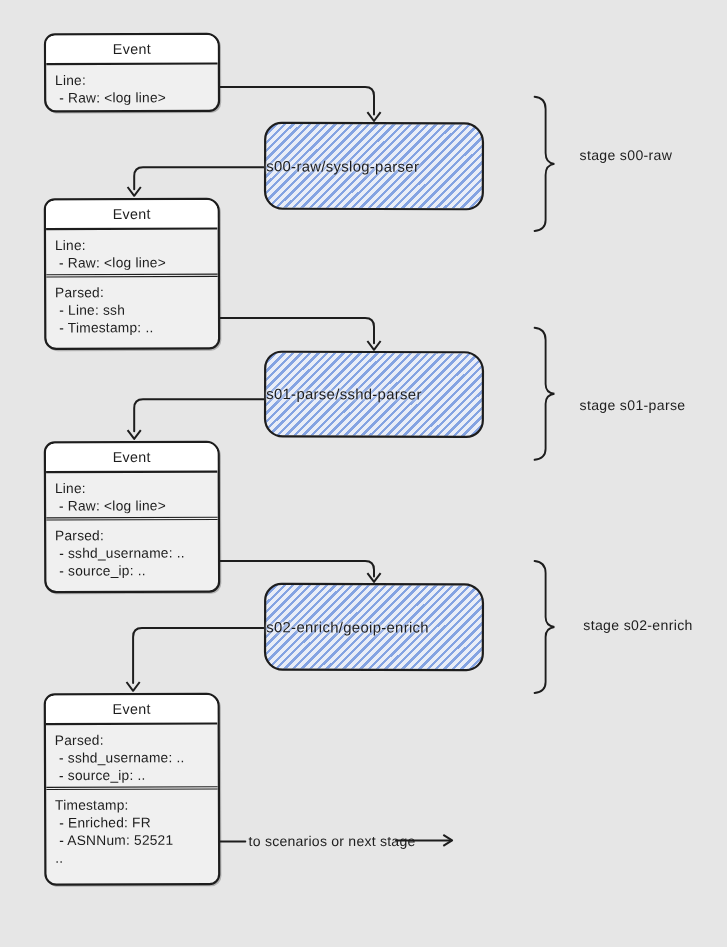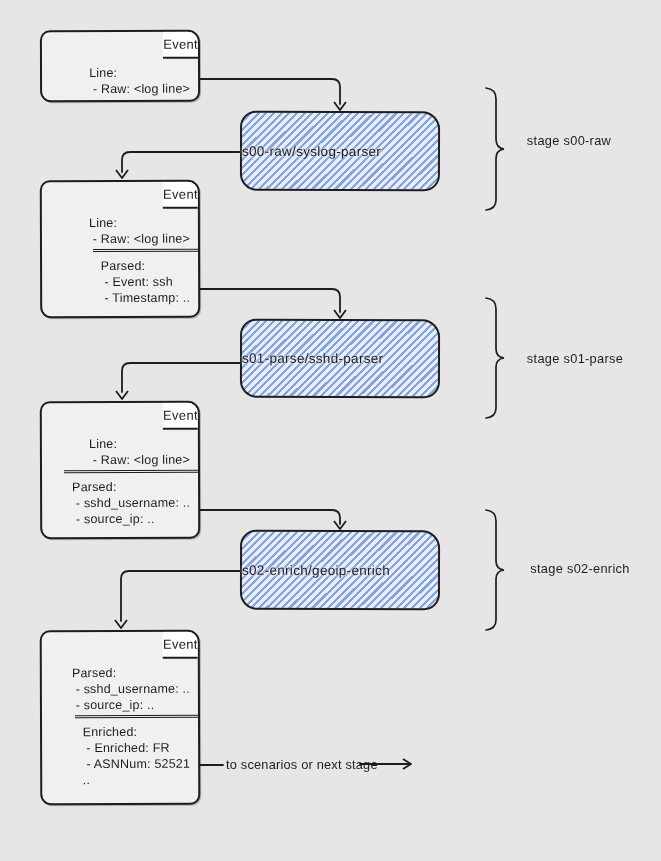--- a/index.html
+++ b/index.html
@@ -13,21 +13,20 @@
   .wires{position:absolute;left:0;top:0;width:661px;height:861px;z-index:0;}
 
   .event-box{
     position:absolute;width:160px;z-index:1;
     background:var(--node_body);
     border:2px solid var(--stroke);
     border-radius:10px 12px 10px 11px;
     box-shadow:1.5px 1.5px 0 -0.5px rgba(40,40,40,0.28);
     display:flex;flex-direction:column;overflow:hidden;
     transform:rotate(-0.2deg);
-    align-items:flex-end;
   }
   .ev-title{
     background:var(--node_title);
     border-bottom:2px solid var(--stroke);
     text-align:center;font-size:13px;line-height:25px;height:27px;
     letter-spacing:0.3px;
   }
   .ev-sec{padding:6px 8px 2px 8px;}
   .ev-sec + .ev-sec{border-top:3px double var(--stroke);}
   .ev-row{font-size:12.5px;line-height:16px;white-space:pre;letter-spacing:0.2px;}
@@ -106,30 +105,30 @@
   <div class="stage-label" style="left:519px;top:133px;width:100px">stage s00-raw</div>
 
   <div class="event-box" style="left:40px;top:180px;height:138px">
     <div class="ev-title">Event</div>
     <div class="ev-sec" style="height:48px">
       <div class="ev-row">Line:</div>
       <div class="ev-row"> - Raw: &lt;log line&gt;</div>
     </div>
     <div class="ev-sec">
       <div class="ev-row">Parsed:</div>
-      <div class="ev-row"> - Event: ssh</div>
+      <div class="ev-row"> - Line: ssh</div>
       <div class="ev-row"> - Timestamp: ..</div>
       <div class="ev-row">..</div>
     </div>
   </div>
 
   <div class="task-box" style="left:240px;top:319px;height:79px">
     <div class="task-label">s01-parse/sshd-parser</div>
   </div>
-  <div class="stage-label" style="left:515px;top:351px;width:120px">stage s01-parse</div>
+  <div class="stage-label" style="left:515px;top:361px;width:120px">stage s01-parse</div>
 
   <div class="event-box" style="left:40px;top:401px;height:138px">
     <div class="ev-title">Event</div>
     <div class="ev-sec" style="height:47px">
       <div class="ev-row">Line:</div>
       <div class="ev-row"> - Raw: &lt;log line&gt;</div>
     </div>
     <div class="ev-sec">
       <div class="ev-row">Parsed:</div>
       <div class="ev-row"> - sshd_username: ..</div>
@@ -144,21 +143,21 @@
   <div class="stage-label" style="left:515px;top:561px;width:130px">stage s02-enrich</div>
 
   <div class="event-box" style="left:40px;top:630px;height:175px">
     <div class="ev-title">Event</div>
     <div class="ev-sec" style="height:56px">
       <div class="ev-row">Parsed:</div>
       <div class="ev-row"> - sshd_username: ..</div>
       <div class="ev-row"> - source_ip: ..</div>
     </div>
     <div class="ev-sec">
-      <div class="ev-row">Enriched:</div>
+      <div class="ev-row">Timestamp:</div>
       <div class="ev-row"> - Enriched: FR</div>
       <div class="ev-row"> - ASNNum: 52521</div>
       <div class="ev-row">..</div>
     </div>
   </div>
 
   <div class="footer-label" style="left:226px;top:757px">to scenarios or next stage</div>
 
 </div>
 

